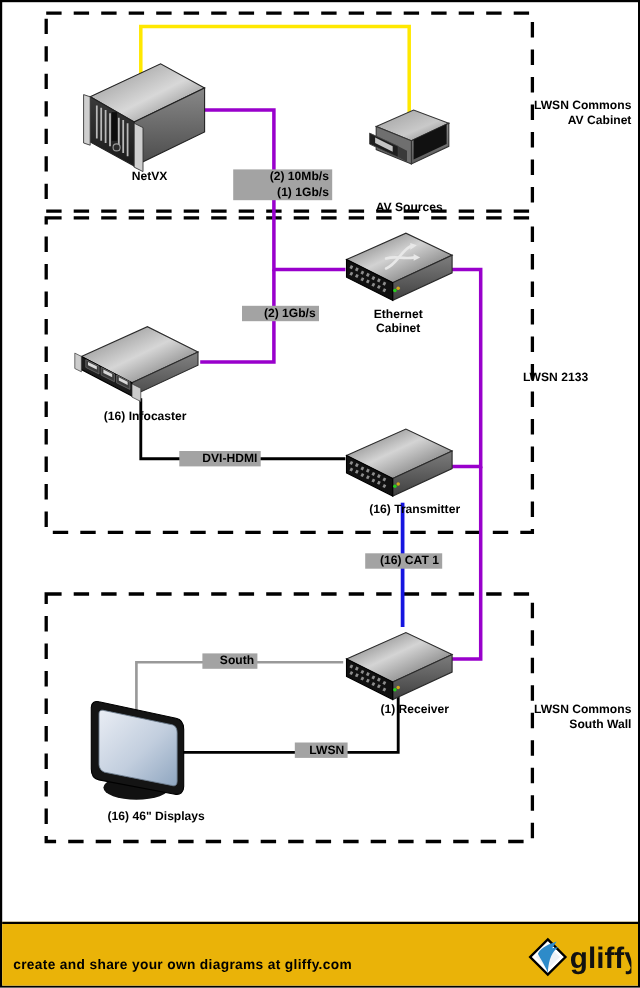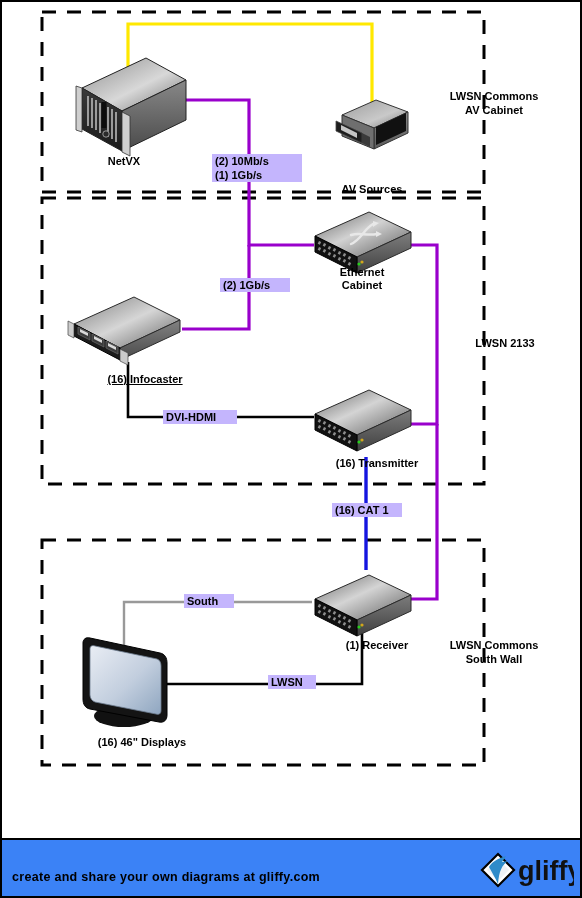--- a/index.html
+++ b/index.html
@@ -37,43 +37,43 @@
     text-align: center;
     white-space: nowrap;
     line-height: 13px;
   }
   .wire-label {
     position: absolute;
     font-family: "Liberation Sans", sans-serif;
     font-size: 11px;
     font-weight: bold;
     color: #000;
-    text-align: left;
+    text-align: right;
     white-space: nowrap;
     line-height: 14px;
-    background: #c4b5fd;
+    background: #a3a3a3;
     padding: 0 3px;
   }
   .zone-label {
     position: absolute;
     font-family: "Liberation Sans", sans-serif;
     font-size: 11px;
     font-weight: bold;
     color: #000;
-    text-align: center;
+    text-align: right;
     white-space: nowrap;
     line-height: 14px;
   }
   
   #footer {
     position: absolute;
     left: 0; bottom: 0;
     width: 578px; height: 58px;
     border-top: 2px solid #000;
-    background: #3b82f6;
+    background: #eab308;
   }
   #footer-text {
     position: absolute;
     left: 10px; bottom: 12px;
     font-family: "Liberation Sans", sans-serif;
     font-size: 12.5px;
     font-weight: bold;
     letter-spacing: 0.3px;
     color: #000;
   }
@@ -148,21 +148,21 @@
           <line x1="52" y1="57" x2="52" y2="87"></line>
           <line x1="56" y1="60" x2="56" y2="90"></line>
         </g>
         <rect x="41.5" y="50" width="5" height="26" fill="#0d0d0d"></rect>
         <circle cx="46" cy="82" r="3.2" fill="#2a2a2a" stroke="#9a9a9a" stroke-width="1"></circle>
 
         <polygon points="16,34 22,36 22,80 16,78" fill="#cfcfcf" stroke="#333" stroke-width="0.8"></polygon>
         <polygon points="62,60 70,64 70,104 62,100" fill="#cfcfcf" stroke="#333" stroke-width="0.8"></polygon>
       </svg>
     </div>
-    <div class="node-label" style="left:62px; top:153px; width:120px;">NetVX</div>
+    <div class="node-label" style="left:74px; top:153px; width:120px;">NetVX</div>
 
     <div class="node" style="left:330px; top:95px; width:82px; height:55px;">
       <svg width="82" height="55" viewBox="0 0 82 55">
         <defs>
           <linearGradient id="avTop" x1="0" y1="0" x2="1" y2="1">
             <stop offset="0%" stop-color="#9d9d9d"></stop>
               <stop offset="60%" stop-color="#c9c9c9"></stop>
               <stop offset="100%" stop-color="#7a7a7a"></stop>
           </linearGradient>
           <linearGradient id="avSide" x1="0" y1="0" x2="0" y2="1">
@@ -220,21 +220,21 @@
         <circle cx="55" cy="52" r="1.6" fill="#d1a71b"></circle>
 
         <g stroke="#e8e8e8" stroke-width="2.4" fill="none" stroke-linecap="round">
           <path d="M 44 34 C 54 30 56 20 66 14"></path>
           <path d="M 44 25 C 54 22 58 26 70 24"></path>
         </g>
         <polygon points="66,11 72,13 66,17" fill="#e8e8e8"></polygon>
         <polygon points="69,21 75,24 69,27" fill="#e8e8e8"></polygon>
       </svg>
     </div>
-    <div class="node-label" style="left:310px; top:264px; width:100px;">
+    <div class="node-label" style="left:310px; top:278px; width:100px;">
       <span>Ethernet</span><br>
       <span>Cabinet</span>
     </div>
 
     <div class="node" style="left:60px; top:292px; width:125px; height:72px;">
       <svg width="125" height="72" viewBox="0 0 125 72">
         <defs>
           <linearGradient id="icTop" x1="0" y1="0" x2="1" y2="1">
             <stop offset="0%" stop-color="#7d7d7d"></stop>
               <stop offset="50%" stop-color="#d6d6d6"></stop>
@@ -255,21 +255,21 @@
           <polygon points="30,40 42,46 42,53 30,47" fill="#3b3b3b" stroke="#6d6d6d" stroke-width="0.7"></polygon>
           <polygon points="32,42 40,46 40,49 32,45" fill="#d9d9d9"></polygon>
           <polygon points="44,47 56,53 56,60 44,54" fill="#3b3b3b" stroke="#6d6d6d" stroke-width="0.7"></polygon>
           <polygon points="46,49 54,53 54,56 46,52" fill="#d9d9d9"></polygon>
         </g>
 
         <polygon points="6,27 12,30 12,44 6,41" fill="#cccccc" stroke="#444" stroke-width="0.7"></polygon>
         <polygon points="58,55 66,59 66,71 58,67" fill="#cccccc" stroke="#444" stroke-width="0.7"></polygon>
       </svg>
     </div>
-    <div class="node-label" style="left:73px; top:371px; width:140px;text-decoration:underline;">(16)  Infocaster</div>
+    <div class="node-label" style="left:60px; top:371px; width:140px;">(16)  Infocaster</div>
 
     <div class="node" style="left:305px; top:386px; width:110px; height:64px;">
       <svg width="110" height="64" viewBox="0 0 110 64">
         <defs>
           <linearGradient id="txTop" x1="0" y1="0" x2="1" y2="1">
             <stop offset="0%" stop-color="#676767"></stop>
               <stop offset="45%" stop-color="#d4d4d4"></stop>
               <stop offset="100%" stop-color="#5c5c5c"></stop>
           </linearGradient>
           <linearGradient id="txSide" x1="0" y1="0" x2="0" y2="1">

